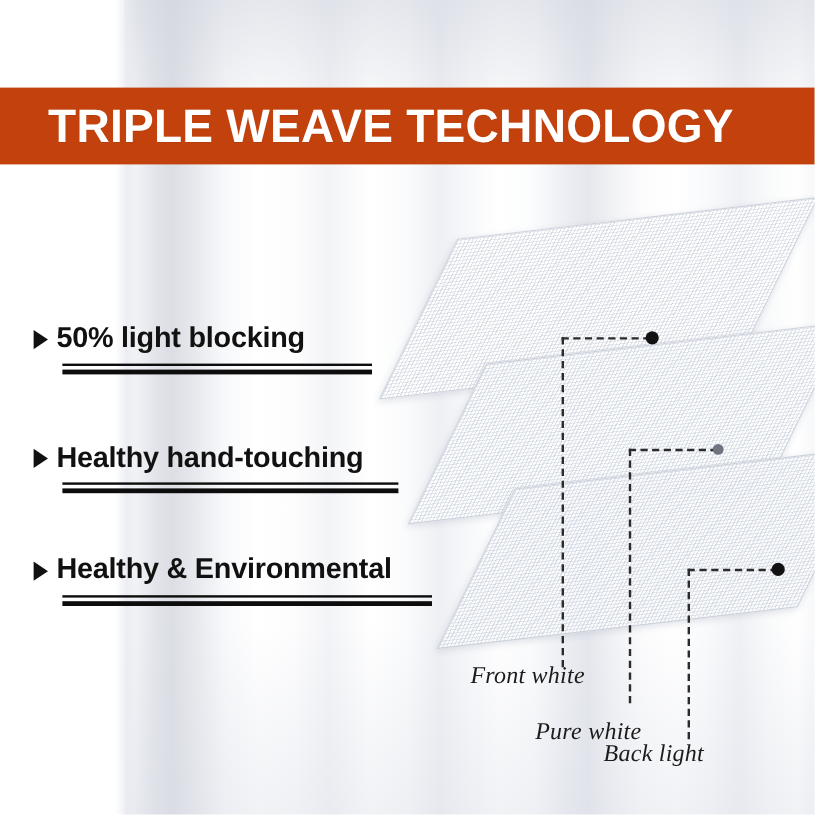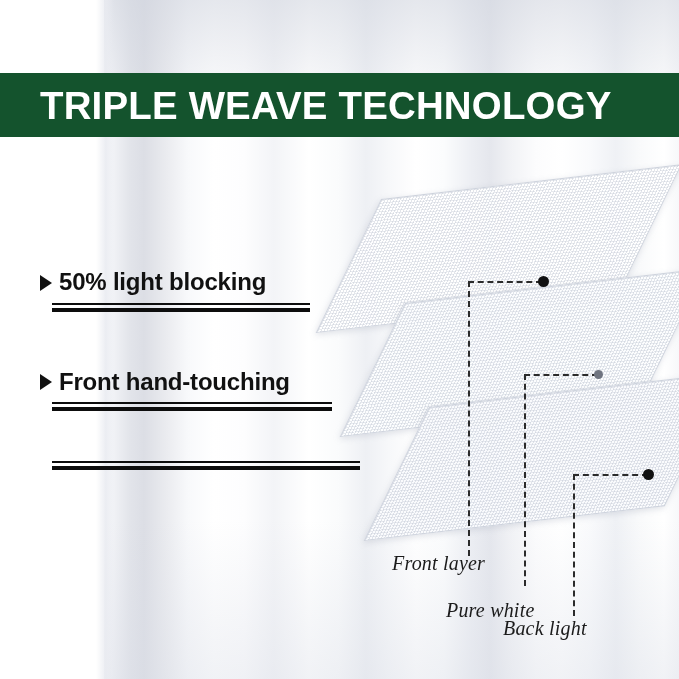--- a/index.html
+++ b/index.html
@@ -84,21 +84,21 @@
       rgba(255,255,255,0) 100%);
   }
 
   
   .banner {
     position: absolute;
     left: 0;
     top: 73px;
     width: 679px;
     height: 64px;
-    background: #14532d;
+    background: #c2410c;
     display: flex;
     align-items: center;
     justify-content: flex-start;
     box-sizing: border-box;
     padding-left: 40px;
   }
   .banner-title {
     color: #ffffff;
     font-family: "Liberation Sans", sans-serif;
     font-weight: 700;
@@ -118,21 +118,21 @@
     top: 268px;
     width: 420px;
   }
   .feature {
     position: relative;
     margin-bottom: 0;
   }
   .feature-row {
     display: flex;
     align-items: center;
-    padding-left: 40px;
+    padding-left: 28px;
   }
   .feature-arrow {
     width: 0;
     height: 0;
     border-top: 8px solid transparent;
     border-bottom: 8px solid transparent;
     border-left: 12px solid #111111;
     margin-right: 7px;
     flex: 0 0 auto;
     position: relative;
@@ -302,34 +302,38 @@
       </div>
       <div class="feature-rules" style="width:258px;">
         <div class="rule-thin"></div>
         <div class="rule-thick"></div>
       </div>
     </div>
 
     <div class="feature feature-2">
       <div class="feature-row">
         <div class="feature-arrow"></div>
-        <div class="feature-label">Front hand-touching</div>
+        <div class="feature-label">Healthy hand-touching</div>
       </div>
       <div class="feature-rules" style="width:280px;">
         <div class="rule-thin"></div>
         <div class="rule-thick"></div>
       </div>
     </div>
 
     <div class="feature feature-3">
+      <div class="feature-row">
+        <div class="feature-arrow"></div>
+        <div class="feature-label">Healthy &amp; Environmental</div>
+      </div>
       <div class="feature-rules" style="width:308px;">
         <div class="rule-thin"></div>
         <div class="rule-thick"></div>
       </div>
     </div>
 
   </div>
 
-  <div class="caption cap-front">Front layer</div>
+  <div class="caption cap-front">Front white</div>
   <div class="caption cap-pure">Pure white</div>
   <div class="caption cap-back">Back light</div>
 
 </div>
 
 </body></html>

